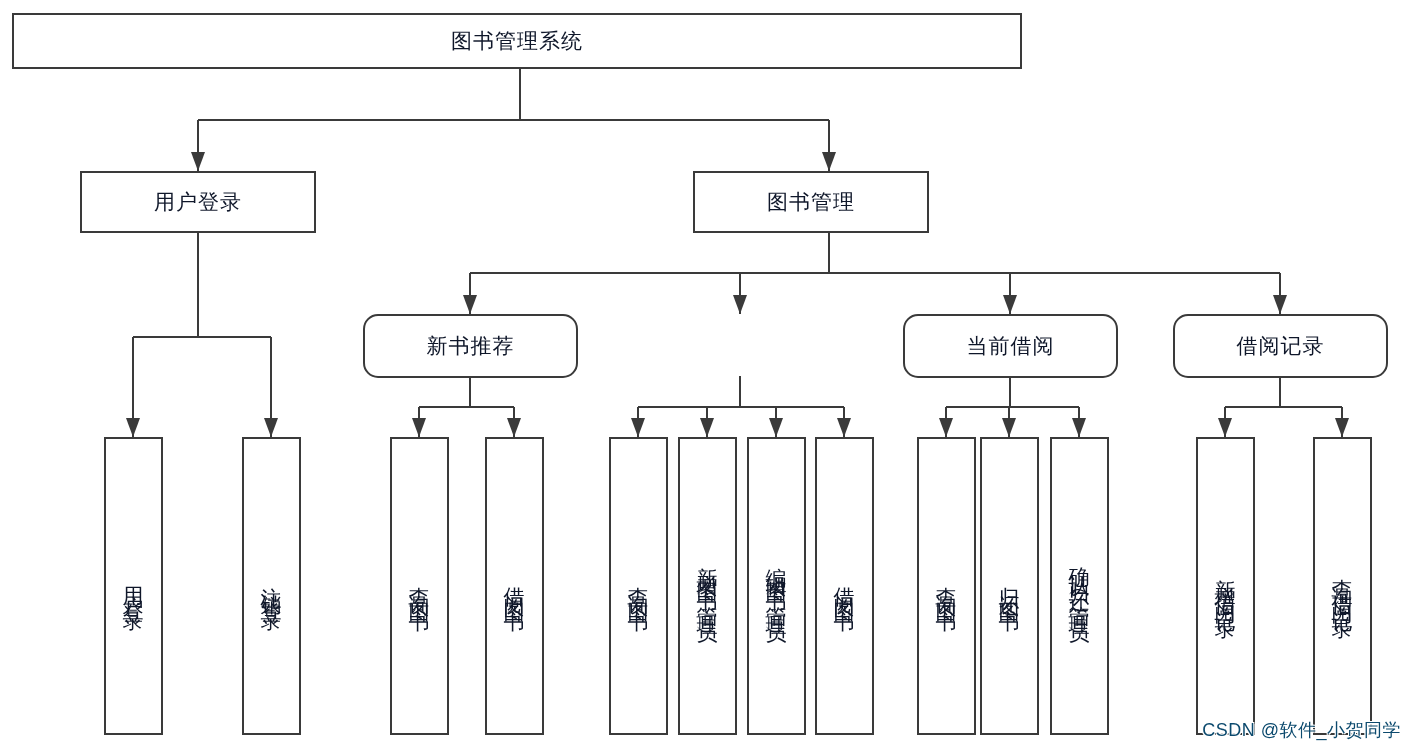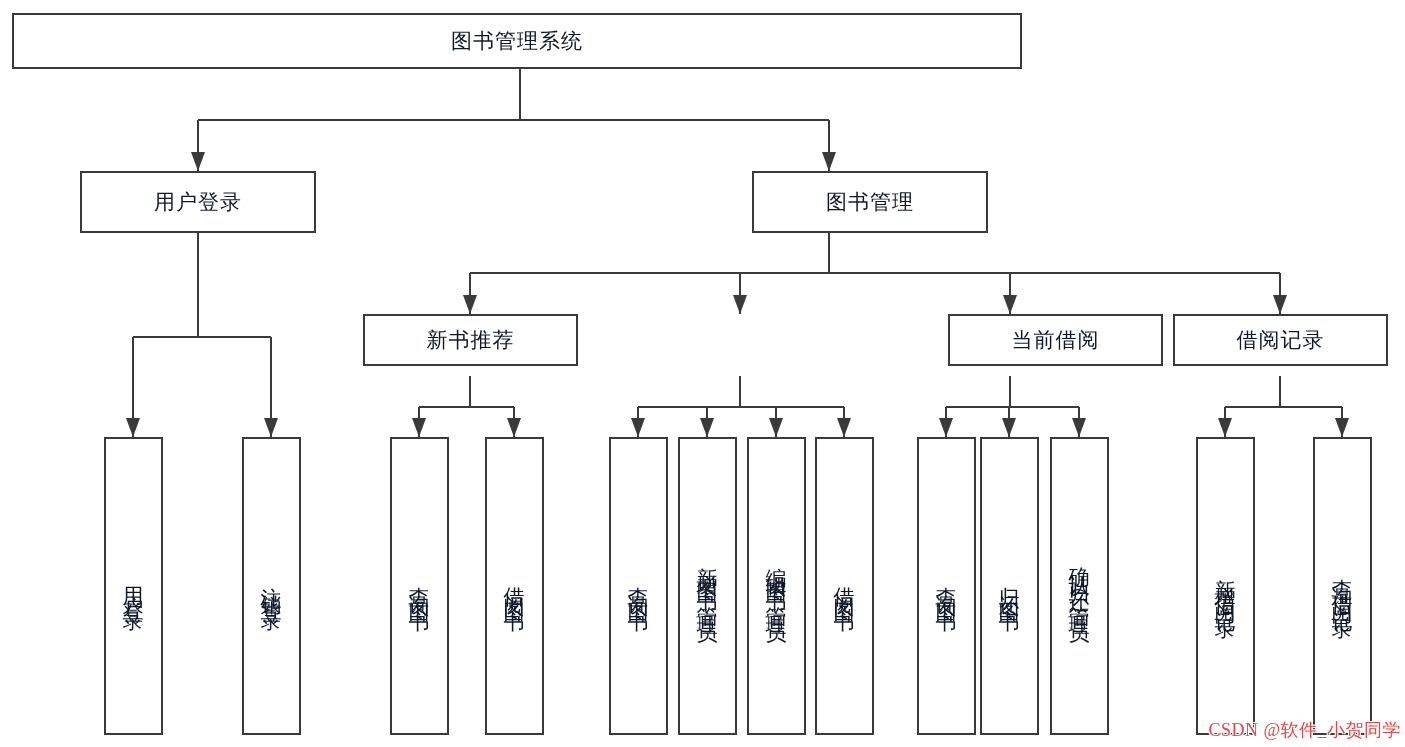--- a/index.html
+++ b/index.html
@@ -22,39 +22,38 @@
     box-sizing: border-box;
     border: 2px solid #3a3a3a;
     background: #ffffff;
     display: flex;
     align-items: center;
     justify-content: center;
     color: #0f172a;
   }
   .box-root  { left: 12px;  top: 13px;  width: 1010px; height: 56px; font-size: 21px; letter-spacing: 1px; }
   .box-l2    { top: 171px; width: 236px; height: 62px; font-size: 21px; letter-spacing: 1px; }
-  .box-l3    { top: 314px; width: 215px; height: 52px; font-size: 21px; letter-spacing: 1px; }
+  .box-l3    { top: 314px; width: 215px; height: 64px; font-size: 21px; letter-spacing: 1px; border-radius: 15px; }
   .box-leaf  { top: 437px; width: 59px;  height: 298px; font-size: 21px; }
   .leaf-label {
     writing-mode: vertical-rl;
     text-orientation: mixed;
     letter-spacing: 8px;
     line-height: 1;
     white-space: nowrap;
   }
   .watermark {
     position: absolute;
     right: 4px;
     bottom: 5px;
     font-size: 18px;
-    color: #ef4444;
+    color: #0c4a6e;
     letter-spacing: 0.5px;
     text-shadow: 1px 1px 0 #ffffff, -1px -1px 0 #ffffff, 1px -1px 0 #ffffff, -1px 1px 0 #ffffff;
     z-index: 5;
-    font-family: Liberation Serif, serif;
   }
 </style>
 </head>
 <body>
 
 <div class="stage">
 
   <svg class="connector-layer" viewBox="0 0 1405 747" aria-hidden="true">
     <defs>
       <marker id="arrow" markerUnits="userSpaceOnUse" markerWidth="14" markerHeight="19" refX="7" refY="19" orient="0">
@@ -103,28 +102,28 @@
     <path d="M1342,407 V437" marker-end="url(#arrow)"></path>
   </svg>
 
   <div class="box box-root">
     <span>图书管理系统</span>
   </div>
 
   <div class="box box-l2" style="left:80px;">
     <span>用户登录</span>
   </div>
-  <div class="box box-l2" style="left:752px;">
+  <div class="box box-l2" style="left:693px;">
     <span>图书管理</span>
   </div>
 
   <div class="box box-l3" style="left:363px;">
     <span>新书推荐</span>
   </div>
-  <div class="box box-l3" style="left:948px;">
+  <div class="box box-l3" style="left:903px;">
     <span>当前借阅</span>
   </div>
   <div class="box box-l3" style="left:1173px;">
     <span>借阅记录</span>
   </div>
 
   <div class="box box-leaf" style="left:104px;">
     <span class="leaf-label">用户登录</span>
   </div>
   <div class="box box-leaf" style="left:242px;">

